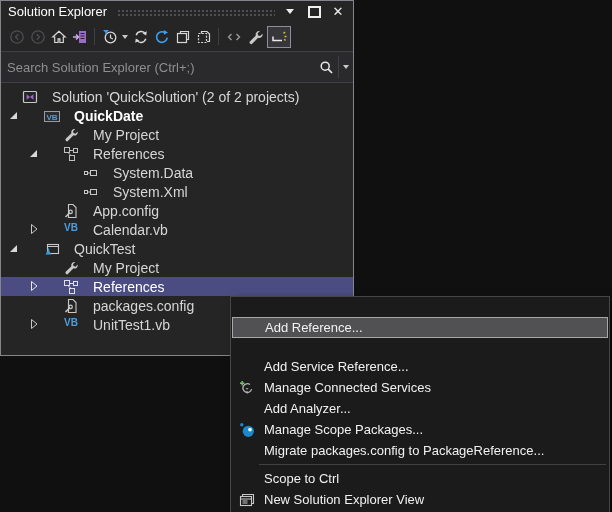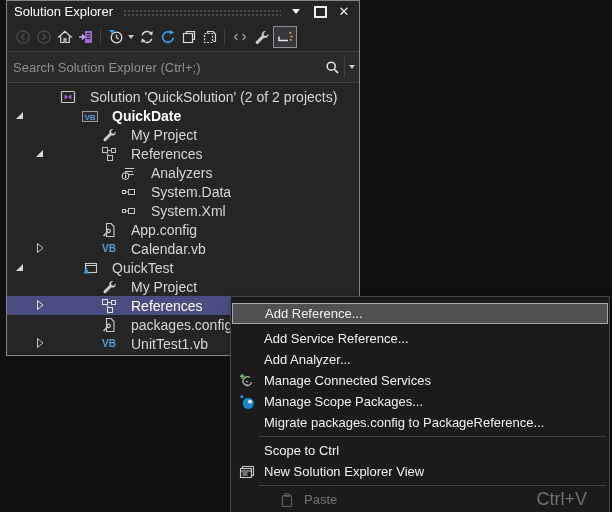--- a/index.html
+++ b/index.html
@@ -4,21 +4,21 @@
 <style>
   html,body{margin:0;padding:0;}
   body{
     width:612px;height:512px;position:relative;overflow:hidden;
     background:#101010;
     font-family:"Liberation Sans","DejaVu Sans",sans-serif;
     -webkit-font-smoothing:antialiased;
   }
   
   .panel{
-    position:absolute;left:6px;top:0;width:354px;height:356px;
+    position:absolute;left:0;top:0;width:354px;height:356px;
     background:#252526;border:1px solid #84848c;box-sizing:border-box;
   }
   
   .titlebar{height:21px;display:flex;align-items:center;padding:0 6px 0 7px;}
   .title{font-size:13px;color:#ffffff;white-space:nowrap;margin-right:10px;}
   .dragdots{
     flex:1;height:9px;margin-top:2px;
     background-image:radial-gradient(circle,#4e4e54 1px,transparent 1.1px);
     background-size:4px 4px;background-position:0 1px;
   }
@@ -43,31 +43,31 @@
   .search-dd{width:14px;height:22px;display:flex;align-items:center;justify-content:center;}
   
   .tree{padding-top:4px;}
   .row{position:relative;height:19px;display:flex;align-items:center;}
   .row .lbl{font-size:14px;color:#d6d6d6;white-space:nowrap;}
   .row.selected{background:#4b4c81;}
   .row.selected .lbl{color:#ffffff;}
   .row .arrow{position:absolute;top:3px;width:12px;height:12px;display:flex;align-items:center;justify-content:center;}
   .lv0{padding-left:12px;} .lv1{padding-left:34px;} .lv2{padding-left:53px;} .lv3{padding-left:73px;}
   .lv1 .arrow{left:6px;} .lv2 .arrow{left:26px;}
-  .ticon{width:34px;height:16px;flex:none;margin-right:5px;display:flex;align-items:center;justify-content:center;margin-left:32px;}
+  .ticon{width:34px;height:16px;flex:none;margin-right:5px;display:flex;justify-content:center;}
   .bold .lbl{font-weight:bold;color:#ffffff;}
   .vbtxt{font-size:10px;font-weight:bold;color:#4f9ddb;letter-spacing:0;}
   
   .menu{
     position:absolute;left:230px;top:296px;width:380px;box-sizing:border-box;
     background:#1b1b1c;border:1px solid #464649;padding:2px 0;
     box-shadow:4px 4px 8px rgba(0,0,0,0.55);
   }
   .mitem{position:relative;height:21px;display:flex;align-items:center;padding-left:33px;font-size:13px;color:#f1f1f1;box-sizing:border-box;}
-  .mitem.hl{background:#515154;border:1px solid #a8a8a8;margin:4px 1px;padding-left:32px;}
+  .mitem.hl{background:#515154;border:1px solid #a8a8a8;margin:18px 1px;padding-left:32px;}
   .mitem .micon{position:absolute;left:7px;top:2px;width:17px;height:17px;display:flex;align-items:center;justify-content:center;}
   .mitem.disabled{color:#707070;margin-left:40px;}
   .msep{height:1px;background:#404045;margin:3px 3px 3px 28px;}
   .shortcut{margin-left:auto;padding-right:22px;font-size:18px;color:#707070;}
 </style>
 </head>
 <body>
 
 <div class="panel">
 
@@ -224,31 +224,20 @@
         <svg width="16" height="16">
             <rect x="1.5" y="1.5" width="5" height="5" fill="none" stroke="#c0c0c0"></rect>
             <rect x="10.5" y="2.5" width="4" height="4" fill="none" stroke="#c0c0c0"></rect>
             <rect x="6.5" y="9.5" width="5" height="5" fill="none" stroke="#c0c0c0"></rect>
             <path d="M6.5 4.5h4M5 6.5l3 3" stroke="#c0c0c0"></path>
           </svg>
       </span>
       <span class="lbl">References</span>
     </div>
 
-    <div class="row lv3">
-      <span class="ticon">
-        <svg width="16" height="16">
-            <path d="M4 3.5h9M4 6.5h8M6 9.5h7" stroke="#c8c8c8" stroke-width="1.2"></path>
-            <circle cx="4.5" cy="11" r="3.4" fill="#1e1e1e" stroke="#e8e8e8"></circle>
-            <rect x="4" y="10" width="1.2" height="3" fill="#e8e8e8"></rect>
-            <rect x="4" y="8.4" width="1.2" height="1.2" fill="#e8e8e8"></rect>
-          </svg>
-      </span>
-      <span class="lbl">Analyzers</span>
-    </div>
 
     <div class="row lv3">
       <span class="ticon">
         <svg width="16" height="16">
             <rect x="1.5" y="6.5" width="3" height="3" fill="none" stroke="#c8c8c8"></rect>
             <path d="M4.5 8h3" stroke="#c8c8c8"></path>
             <rect x="7.5" y="5.5" width="6" height="5" fill="none" stroke="#c8c8c8"></rect>
           </svg>
       </span>
       <span class="lbl">System.Data</span>
@@ -360,32 +349,32 @@
 
   <div class="mitem hl">
     <span>Add Reference...</span>
   </div>
 
   <div class="mitem">
     <span>Add Service Reference...</span>
   </div>
 
   <div class="mitem">
-    <span>Add Analyzer...</span>
-  </div>
-
-  <div class="mitem">
     <span class="micon">
       <svg width="16" height="16">
           <path d="M12.6 9.2a4.4 4.4 0 1 1-1.6-4.6" fill="none" stroke="#b0b0b0" stroke-width="1.3"></path>
           <path d="M3.2 1v4.4M1 3.2h4.4" stroke="#6cbf6c" stroke-width="1.5"></path>
           <path d="M8 11v2.5M6.8 8.8h2.4" stroke="#b0b0b0" stroke-width="1.1"></path>
         </svg>
     </span>
     <span>Manage Connected Services</span>
+  </div>
+
+  <div class="mitem">
+    <span>Add Analyzer...</span>
   </div>
 
   <div class="mitem">
     <span class="micon">
       <svg width="16" height="16">
           <circle cx="9.3" cy="9.3" r="5.6" fill="#1c87c9"></circle>
           <circle cx="11" cy="7.6" r="1.9" fill="#e8f4fc"></circle>
           <circle cx="2.8" cy="2.8" r="1.7" fill="#1c87c9"></circle>
         </svg>
     </span>

